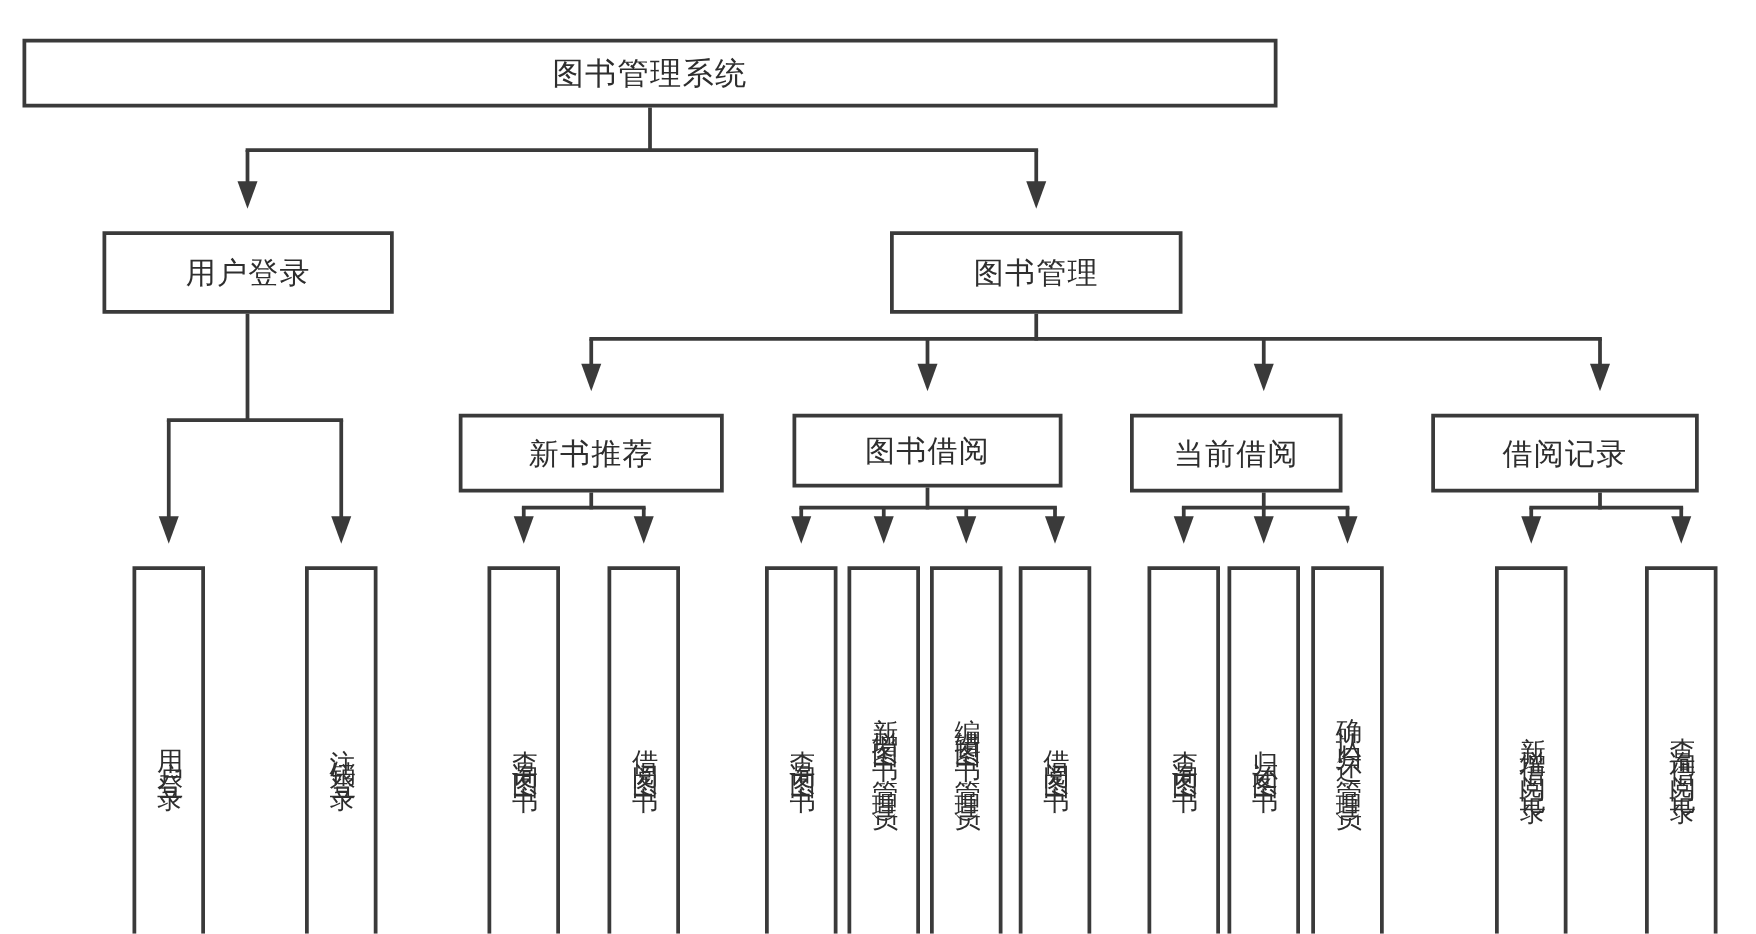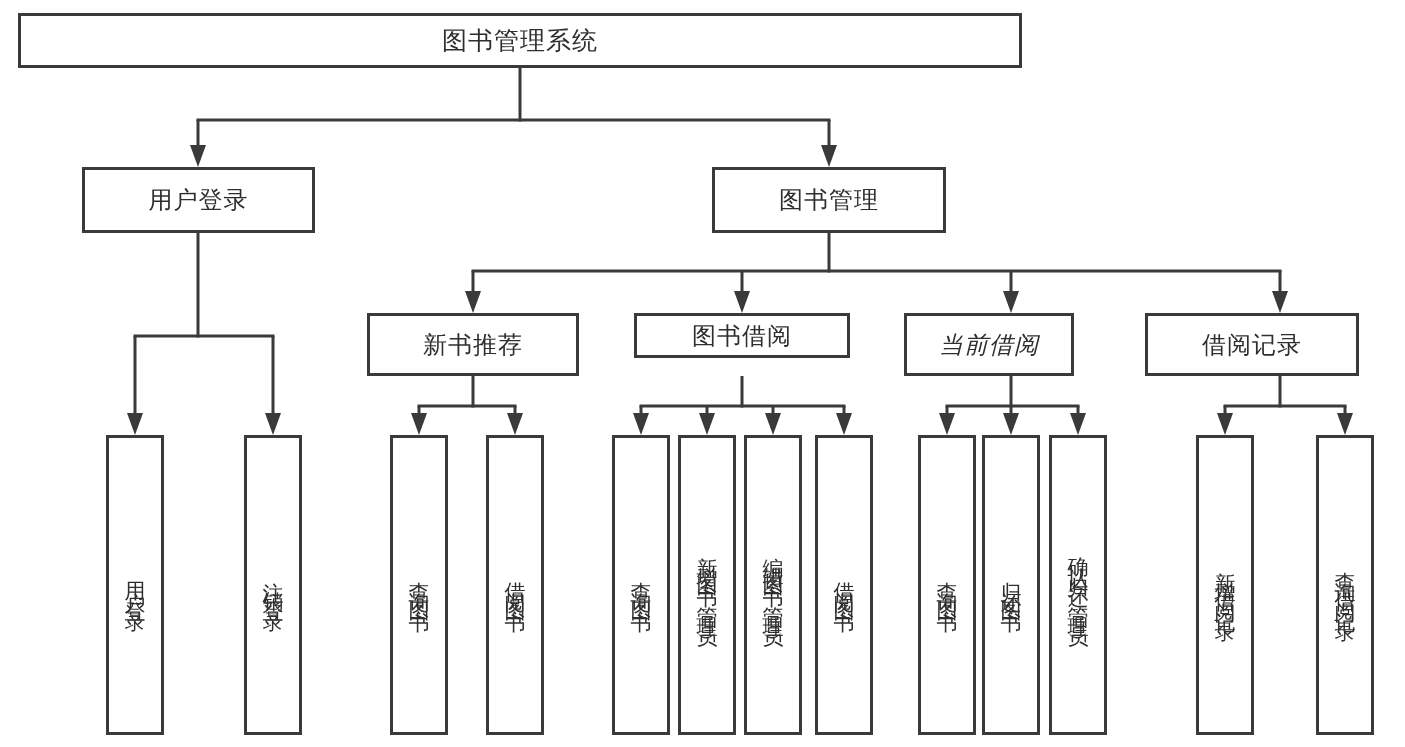--- a/index.html
+++ b/index.html
@@ -25,20 +25,21 @@
     width: 1405px; height: 747px;
   }
   .box {
     position: absolute;
     border: 3px solid var(--line);
     background: var(--background);
     display: flex;
     align-items: center;
     justify-content: center;
     color: var(--text);
+    margin-top: 18px;
   }
   .box.h span {
     font-size: 24px;
     letter-spacing: 1px;
     white-space: nowrap;
   }
   .box.root span { font-size: 25px; }
   .box.v span {
     writing-mode: vertical-rl;
     text-orientation: mixed;
@@ -148,24 +149,24 @@
   <div class="box h" style="left:82px; top:167px; width:233px; height:66px;">
     <span>用户登录</span>
   </div>
   <div class="box h" style="left:367px; top:313px; width:212px; height:63px;">
     <span>新书推荐</span>
   </div>
 
   <div class="box h" style="left:712px; top:167px; width:234px; height:66px;">
     <span>图书管理</span>
   </div>
-  <div class="box h" style="left:634px; top:313px; width:216px; height:45px;">
+  <div class="box h" style="left:634px; top:313px; width:216px; height:59px;">
     <span>图书借阅</span>
   </div>
-  <div class="box h" style="left:904px; top:313px; width:170px; height:63px;font-style:italic;">
+  <div class="box h" style="left:904px; top:313px; width:170px; height:63px;">
     <span>当前借阅</span>
   </div>
   <div class="box h" style="left:1145px; top:313px; width:214px; height:63px;">
     <span>借阅记录</span>
   </div>
 
   <div class="box v" style="left:106px; top:435px; width:58px; height:300px;">
     <span>用户登录</span>
   </div>
   <div class="box v" style="left:244px; top:435px; width:58px; height:300px;">

